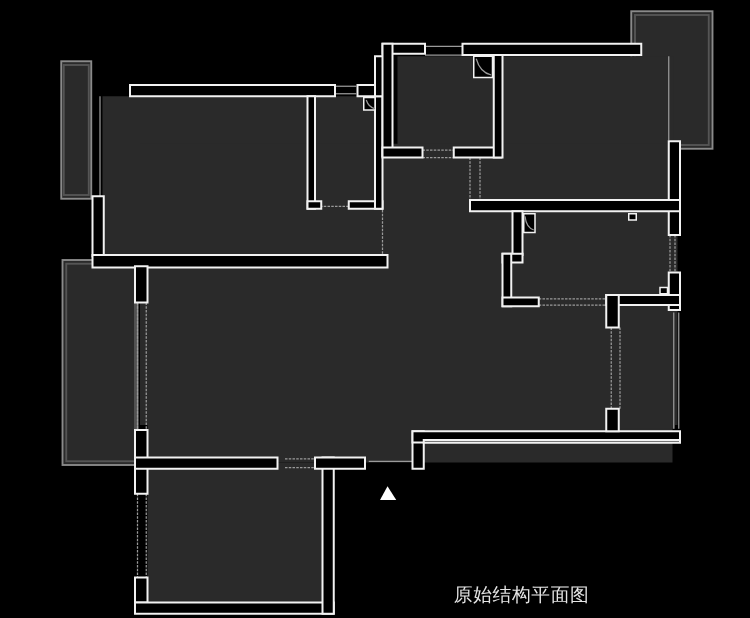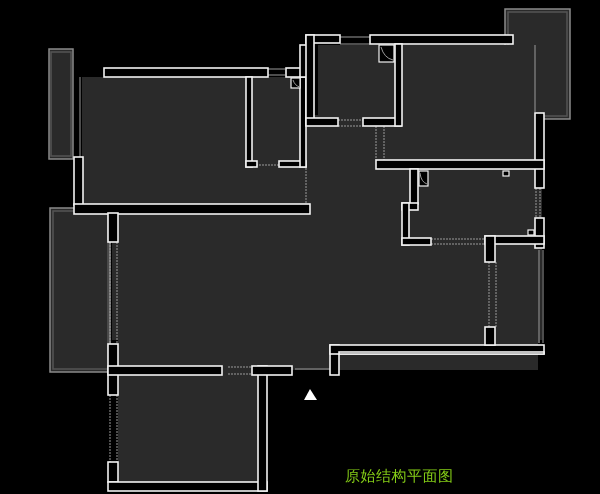--- a/index.html
+++ b/index.html
@@ -1,18 +1,18 @@
 <!DOCTYPE html>
 <html><head>
 <meta charset="utf-8">
 <style>
   html,body{margin:0;padding:0;background:#000;}
   .canvas{position:relative;width:600px;height:494px;background:#000;overflow:hidden;}
   svg{position:absolute;left:0;top:0;}
-  .caption{position:absolute;left:345px;top:467px;color:#84cc16;font-family:"DejaVu Sans",sans-serif;font-size:15px;letter-spacing:0.5px;}
+  .caption{position:absolute;left:363px;top:467px;color:#e5e5e5;font-family:"DejaVu Sans",sans-serif;font-size:15px;letter-spacing:0.5px;}
 </style>
 </head>
 <body>
 
 <div class="canvas">
   <svg width="600" height="494" viewBox="0 0 600 494">
 
     <g fill="#2a2a2a" stroke="#8a8a8a" stroke-width="1.5">
       <rect x="49" y="49" width="24" height="110"></rect>
       <rect x="51" y="52" width="20" height="104" fill="none" stroke="#555"></rect>

